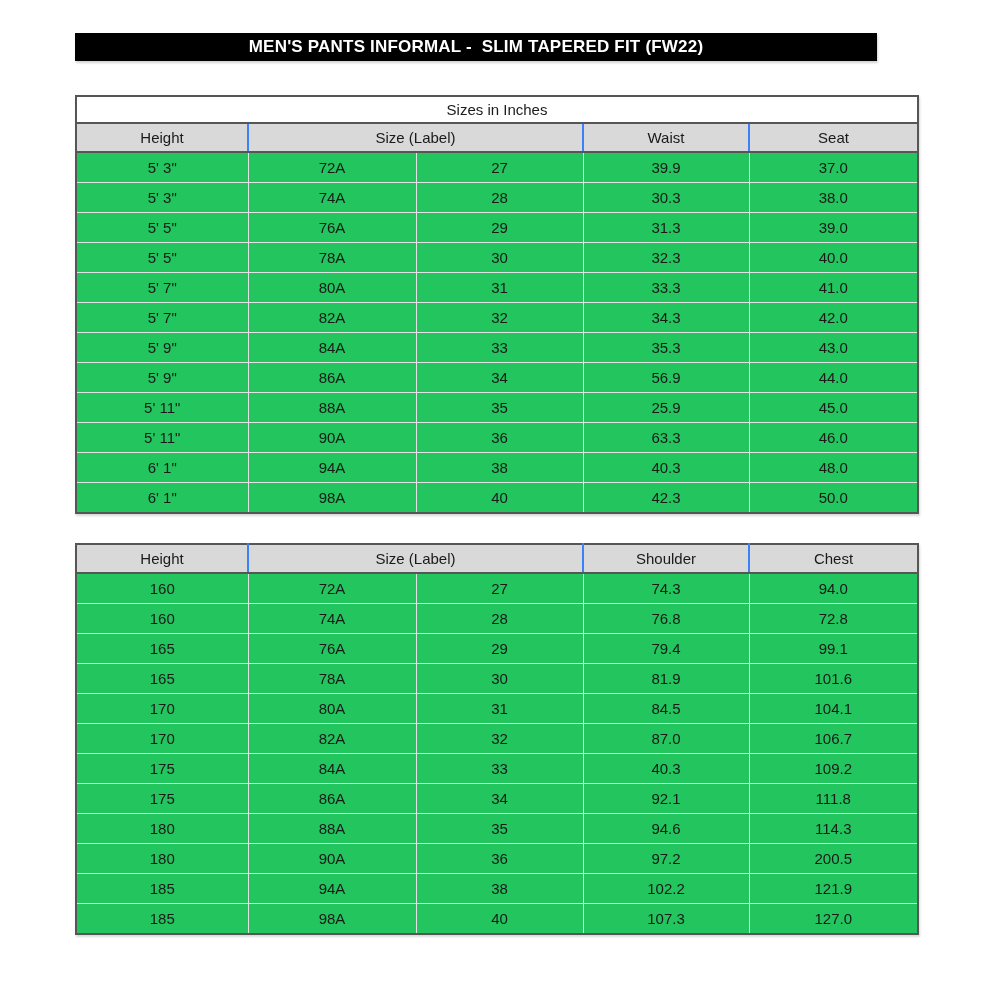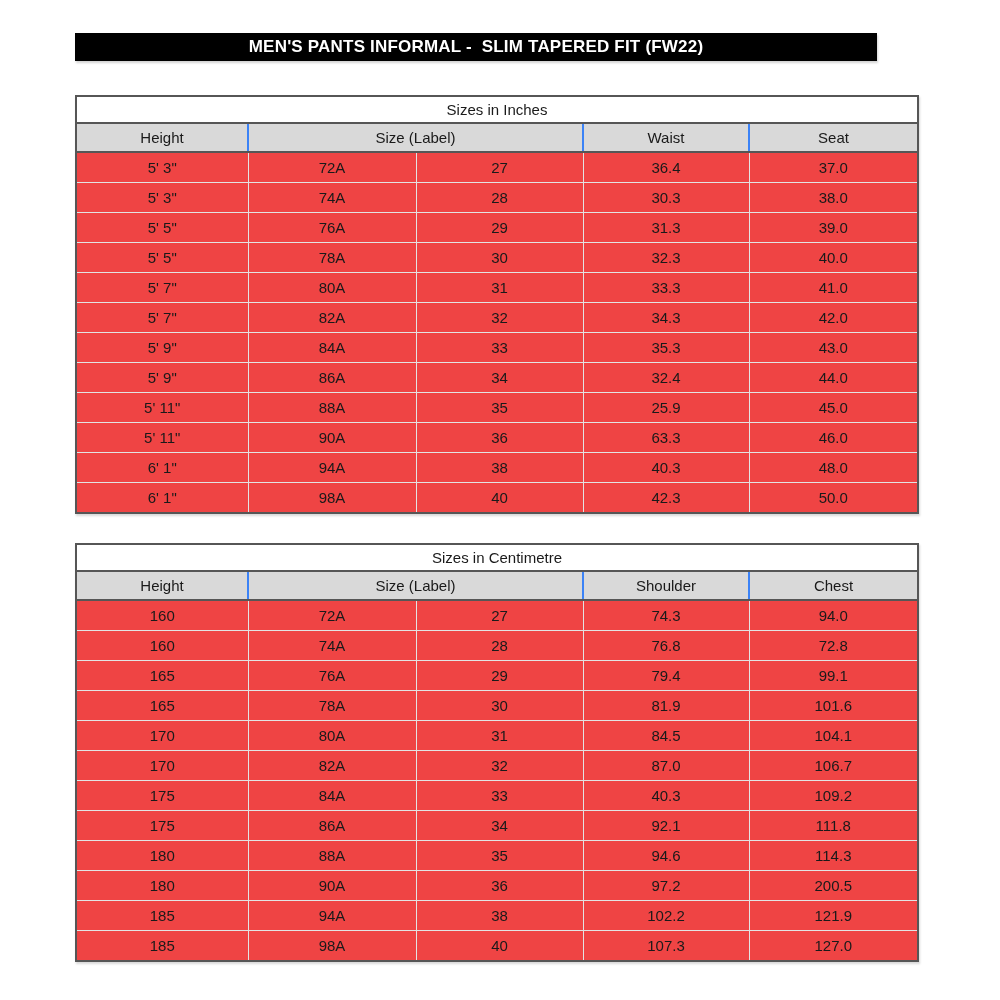--- a/index.html
+++ b/index.html
@@ -34,21 +34,21 @@
     letter-spacing: 0.2px;
     white-space: pre;
     box-shadow: 1px 2px 2px rgba(130,130,130,0.35);
   }
   table.size-table {
     position: absolute;
     left: 75px;
     width: 842px;
     border-collapse: collapse;
     table-layout: fixed;
-    background: #ef4444;
+    background: #22c55e;
     font-size: 15px;
     color: #1a1a1a;
     border: 2px solid #565656;
     box-shadow: 1px 2px 2px rgba(130,130,130,0.3);
   }
   table.t1 { top: 95px; }
   table.t2 { top: 543px; }
   tr.cap-row td {
     height: 25px;
     text-align: center;
@@ -105,21 +105,21 @@
         <th colspan="2">Size (Label)</th>
         <th>Waist</th>
         <th>Seat</th>
       </tr>
     </thead>
     <tbody class="data-body">
         <tr>
           <td>5' 3"</td>
           <td>72A</td>
           <td>27</td>
-          <td>36.4</td>
+          <td>39.9</td>
           <td>37.0</td>
         </tr>
         <tr>
           <td>5' 3"</td>
           <td>74A</td>
           <td>28</td>
           <td>30.3</td>
           <td>38.0</td>
         </tr>
         <tr>
@@ -154,21 +154,21 @@
           <td>5' 9"</td>
           <td>84A</td>
           <td>33</td>
           <td>35.3</td>
           <td>43.0</td>
         </tr>
         <tr>
           <td>5' 9"</td>
           <td>86A</td>
           <td>34</td>
-          <td>32.4</td>
+          <td>56.9</td>
           <td>44.0</td>
         </tr>
         <tr>
           <td>5' 11"</td>
           <td>88A</td>
           <td>35</td>
           <td>25.9</td>
           <td>45.0</td>
         </tr>
         <tr>
@@ -197,23 +197,20 @@
 
   <table class="size-table t2">
     <colgroup>
       <col style="width:172px">
       <col style="width:168px">
       <col style="width:167px">
       <col style="width:166px">
       <col style="width:169px">
     </colgroup>
     <thead>
-      <tr class="cap-row">
-        <td colspan="5">Sizes in Centimetre</td>
-      </tr>
       <tr class="hdr-row">
         <th>Height</th>
         <th colspan="2">Size (Label)</th>
         <th>Shoulder</th>
         <th>Chest</th>
       </tr>
     </thead>
     <tbody class="data-body">
         <tr>
           <td>160</td>

